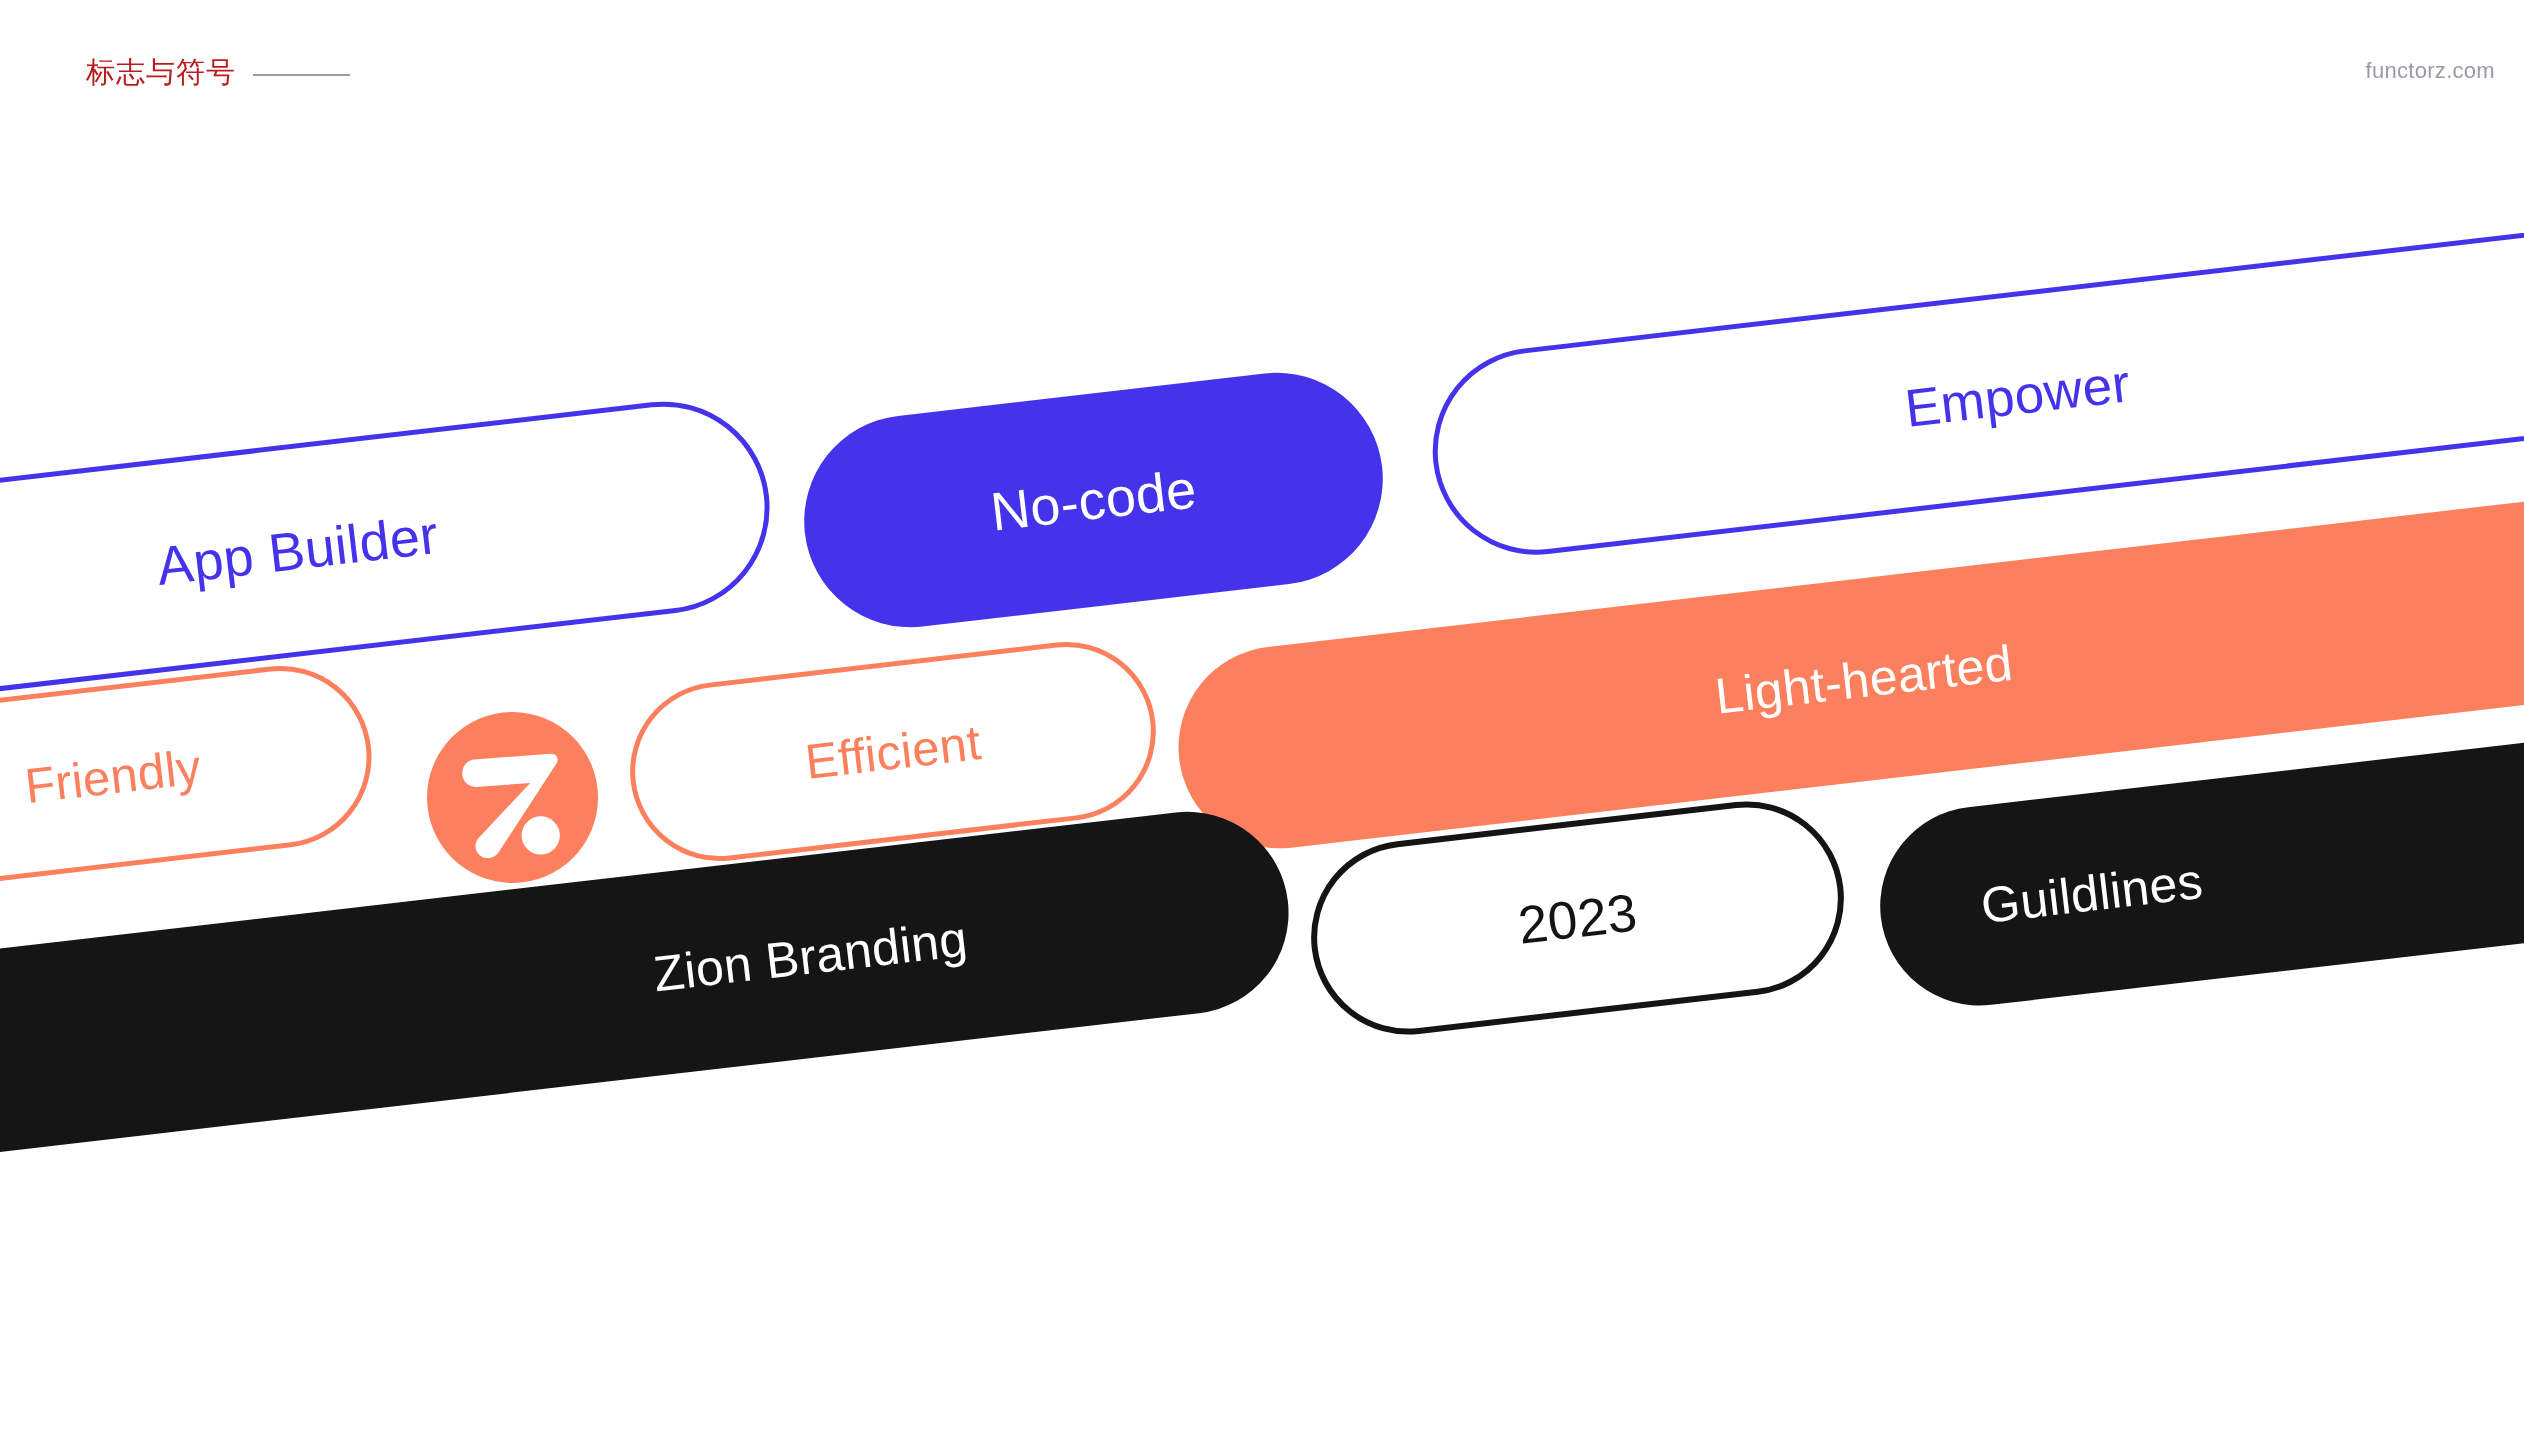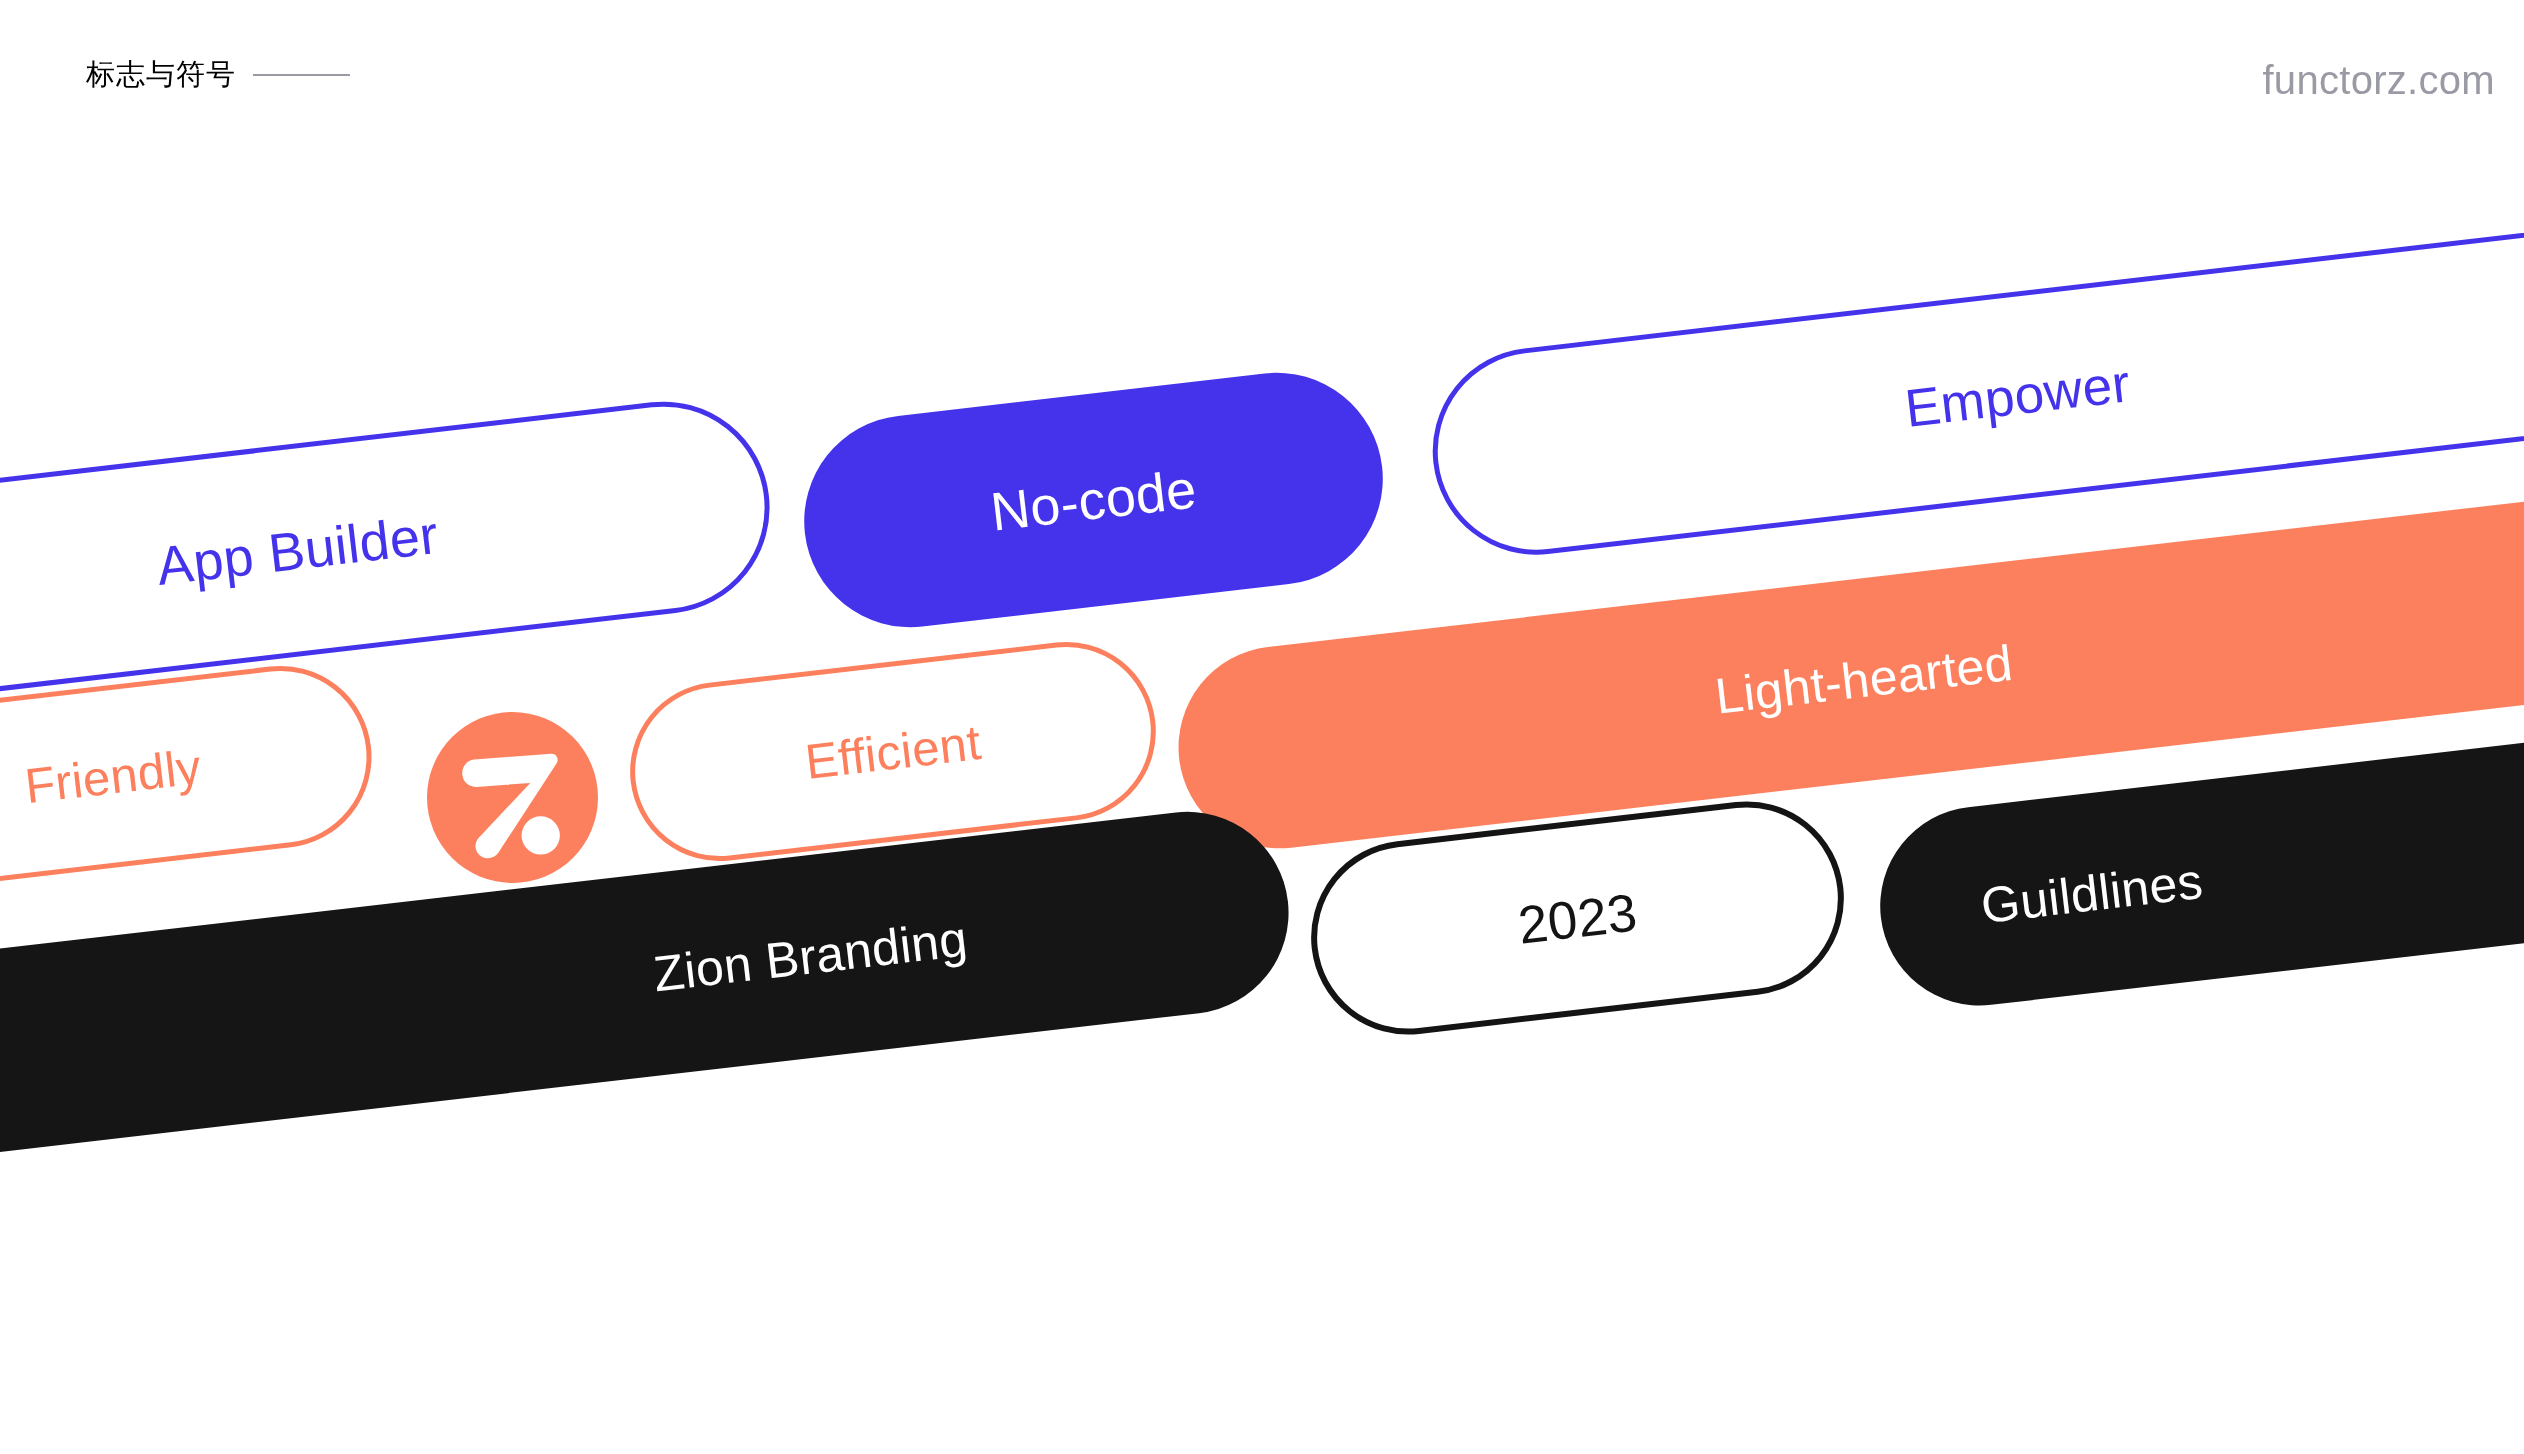--- a/index.html
+++ b/index.html
@@ -24,34 +24,35 @@
     position: absolute;
     left: 86px;
     top: 60px;
     display: flex;
     align-items: center;
     gap: 17px;
   }
   .header-left .zh {
     font-size: 29px;
     letter-spacing: 1px;
-    color: #000000;
+    color: #b91c1c;
     white-space: nowrap;
     line-height: 1;
+    font-family: Liberation Mono, monospace;
   }
   .header-rule {
     width: 97px;
     height: 2px;
     background: #9a9aa5;
   }
   .header-right {
     position: absolute;
     right: 90px;
     top: 60px;
-    font-size: 40px;
+    font-size: 22px;
     color: #9a9aa5;
     letter-spacing: 0.3px;
     white-space: nowrap;
     line-height: 1;
   }
 
   
   .pill {
     position: absolute;
     box-sizing: border-box;

